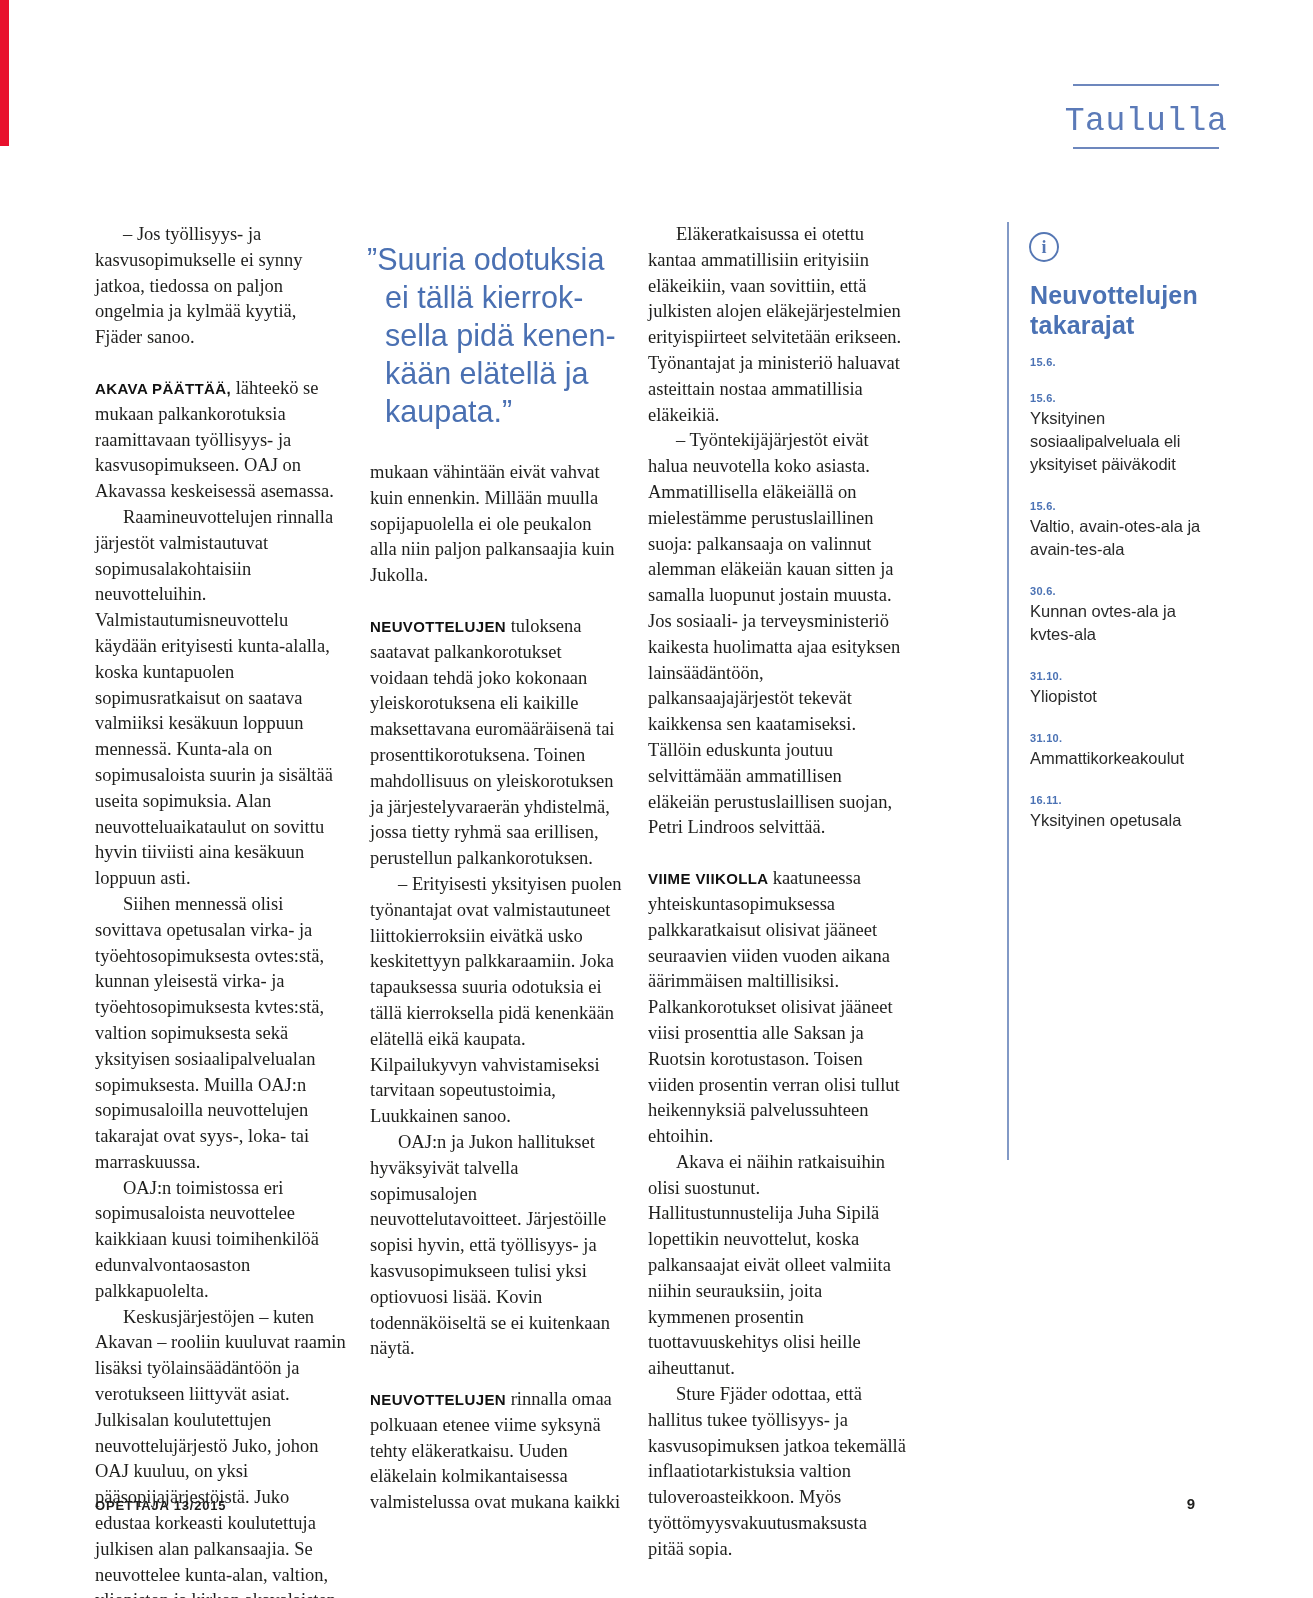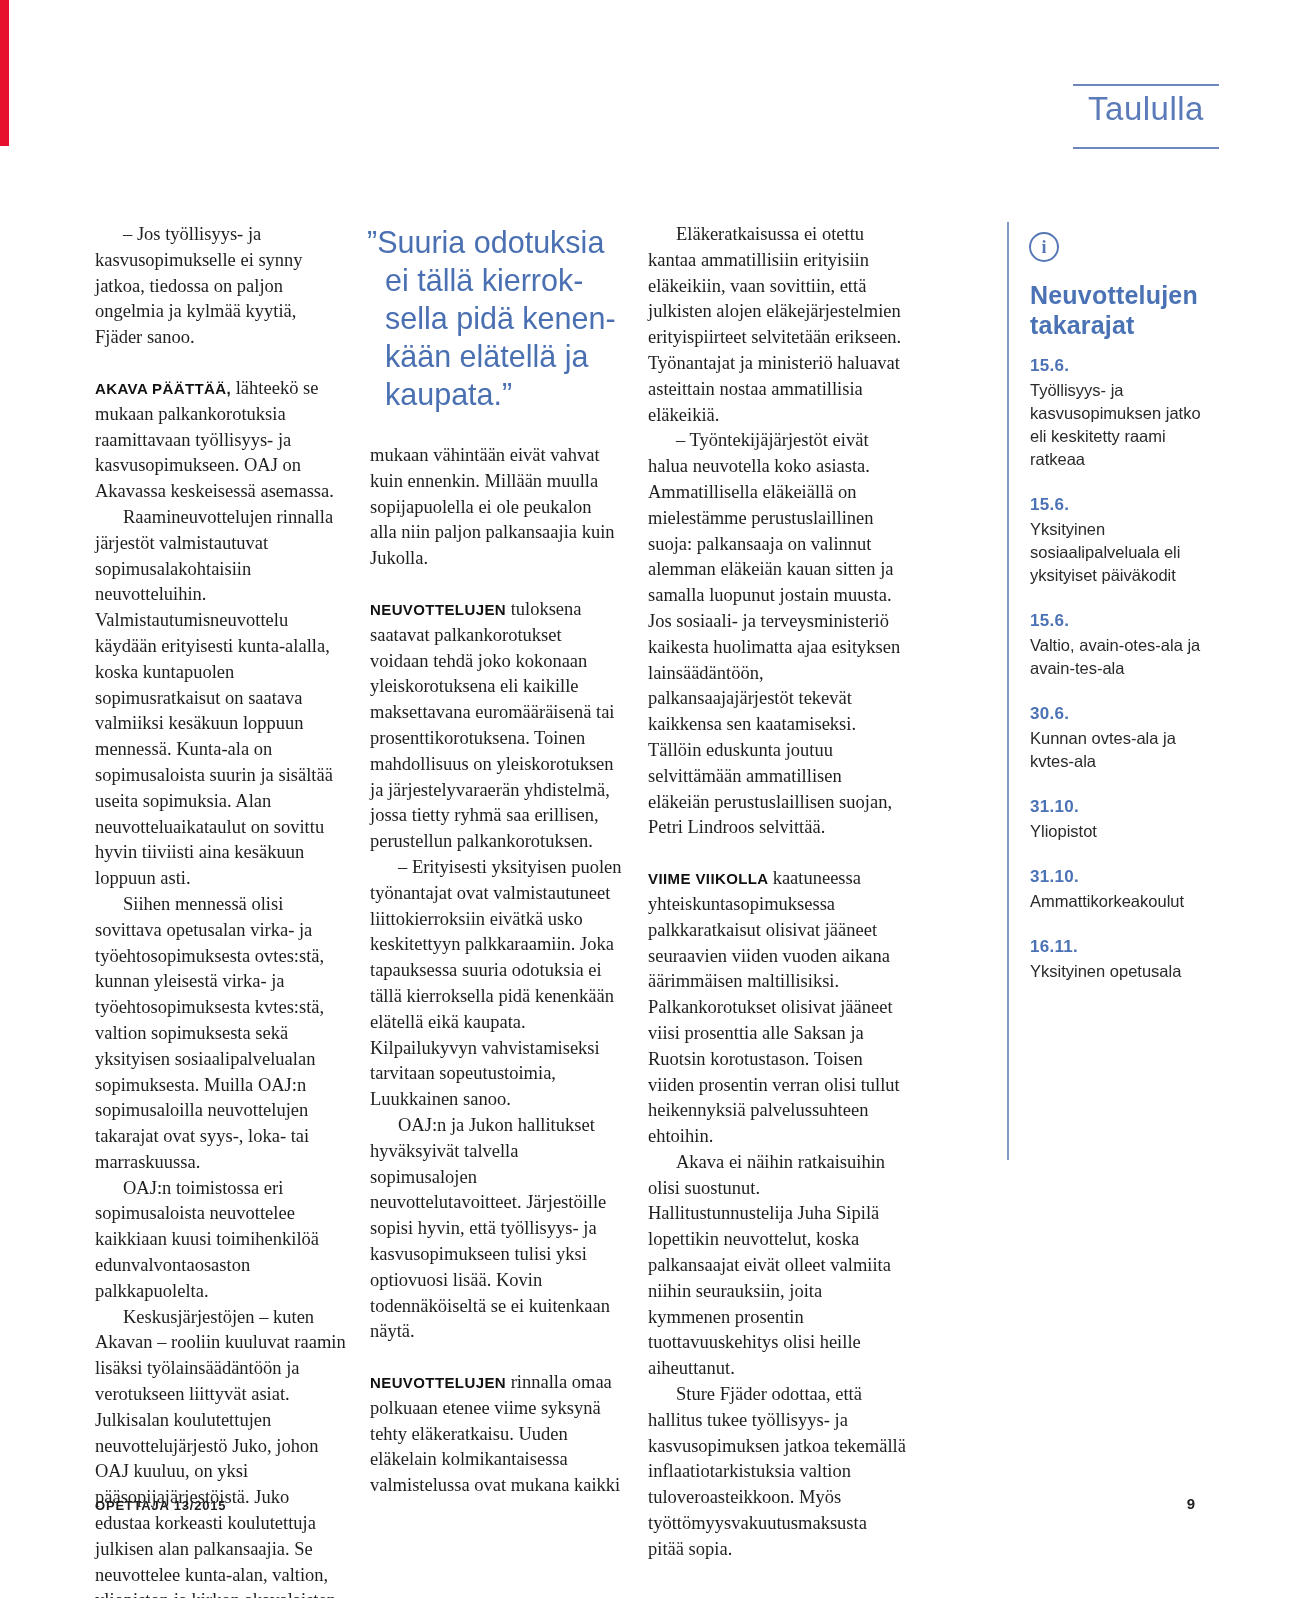--- a/index.html
+++ b/index.html
@@ -10,22 +10,22 @@
     -webkit-font-smoothing:antialiased;
   }
   
   .red-tab { position:absolute; left:0; top:0; width:9px; height:146px; background:#e8112d; }
 
   
   .hrule { position:absolute; left:1073px; width:146px; border-top:2px solid #6d87bd; }
   .hrule.top { top:84px; }
   .hrule.bottom { top:147px; }
   .header-title {
-    position:absolute; left:1053px; top:90px; width:186px; text-align:center;
-    font-family:Liberation Sans, sans-serif; font-weight:400; font-size:33px;
+    position:absolute; left:1053px; top:103px; width:186px; text-align:center;
+    font-family:Liberation Mono, monospace; font-weight:400; font-size:33px;
     color:#5b7ab8; letter-spacing:.5px;
   }
 
   
   .column {
     position:absolute; top:222px; width:252px;
     font-family:"Liberation Serif",serif; font-size:18.5px; line-height:25.8px;
     color:#1e1e1c; text-align:left;
   }
   .col1 { left:95px; }
@@ -33,39 +33,39 @@
   .col3 { left:648px; width:258px; }
   .column p { margin:0; }
   .column p.indent { text-indent:28px; }
   .column p.lead { margin-top:25px; }
   .leadin {
     font-family:Liberation Sans, sans-serif; font-weight:700; font-size:15px;
     letter-spacing:.4px; color:#111;
   }
   .pullquote {
     font-family:"Liberation Sans",sans-serif; font-size:30.5px; line-height:38px;
-    color:#4a70b2; margin:1px 0 30px 0; padding-left:15px; text-indent:-18px;
+    color:#4a70b2; margin:18px 0 30px 0; padding-left:15px; text-indent:-18px;
   }
 
   
   .side-rule { position:absolute; left:1007px; top:222px; width:2px; height:938px; background:#8299c6; }
   .info-icon {
     position:absolute; left:1029px; top:232px; width:30px; height:30px;
     border:2.5px solid #5577b4; border-radius:50%; color:#5577b4;
     display:flex; align-items:center; justify-content:center;
     font-family:"Liberation Serif",serif; font-weight:600; font-size:18px; line-height:1;
   }
   .side-title {
     position:absolute; left:1030px; top:280px; width:200px; margin:0;
     font-family:"Liberation Sans",sans-serif; font-weight:700; font-size:25px;
     line-height:30px; color:#4b72b4; letter-spacing:.2px;
   }
   .entries { position:absolute; left:1030px; top:356px; width:172px; font-family:"Liberation Sans",sans-serif; }
   .entry { margin-bottom:24px; }
-  .edate { font-weight:700; font-size:17px; color:#4b72b4; letter-spacing:.3px; margin-bottom:3px; }
+  .edate { font-weight:700; font-size:11px; color:#4b72b4; letter-spacing:.3px; margin-bottom:3px; }
   .etext { font-size:16.5px; line-height:23px; color:#2a2a2a; }
 
   
   .footer-left {
     position:absolute; left:95px; top:1498px;
     font-family:"Liberation Sans",sans-serif; font-weight:700; font-size:13px;
     letter-spacing:.8px; color:#1e1e1c;
   }
   .footer-right {
     position:absolute; right:118px; top:1495px;
@@ -111,21 +111,20 @@
 
 <aside>
   <div class="side-rule"></div>
   <div class="info-icon">
     <span>i</span>
   </div>
   <h2 class="side-title">Neuvottelujen takarajat</h2>
   <div class="entries">
       <div class="entry">
         <div class="edate">15.6.</div>
-        <div class="etext">Työllisyys- ja kasvusopimuksen jatko eli keskitetty raami ratkeaa</div>
       </div>
       <div class="entry">
         <div class="edate">15.6.</div>
         <div class="etext">Yksityinen sosiaalipalveluala eli yksityiset päiväkodit</div>
       </div>
       <div class="entry">
         <div class="edate">15.6.</div>
         <div class="etext">Valtio, avain-otes-ala ja avain-tes-ala</div>
       </div>
       <div class="entry">

